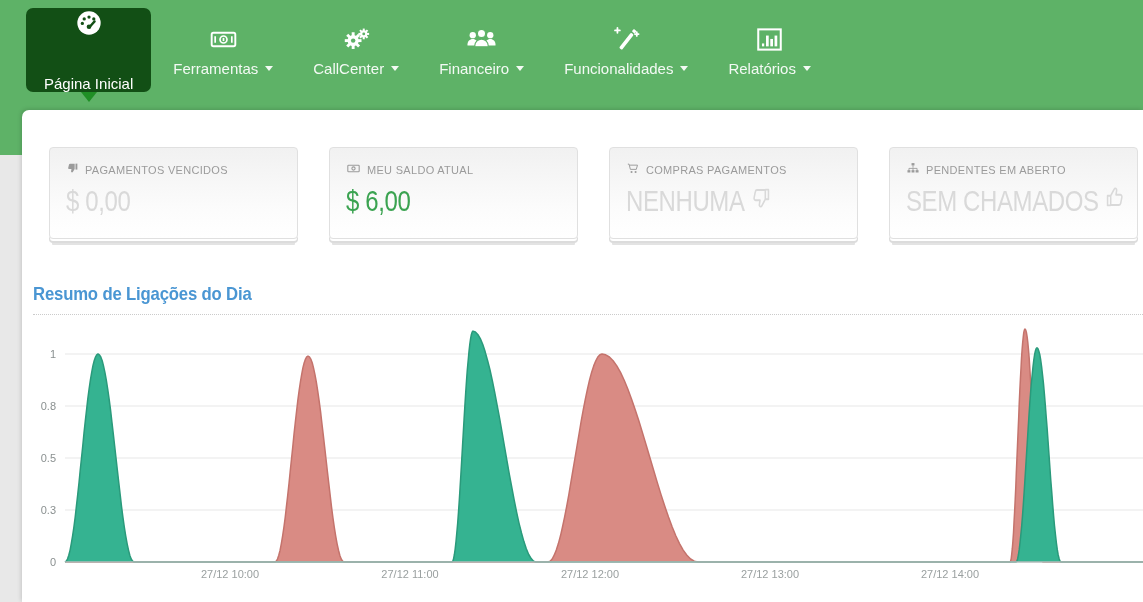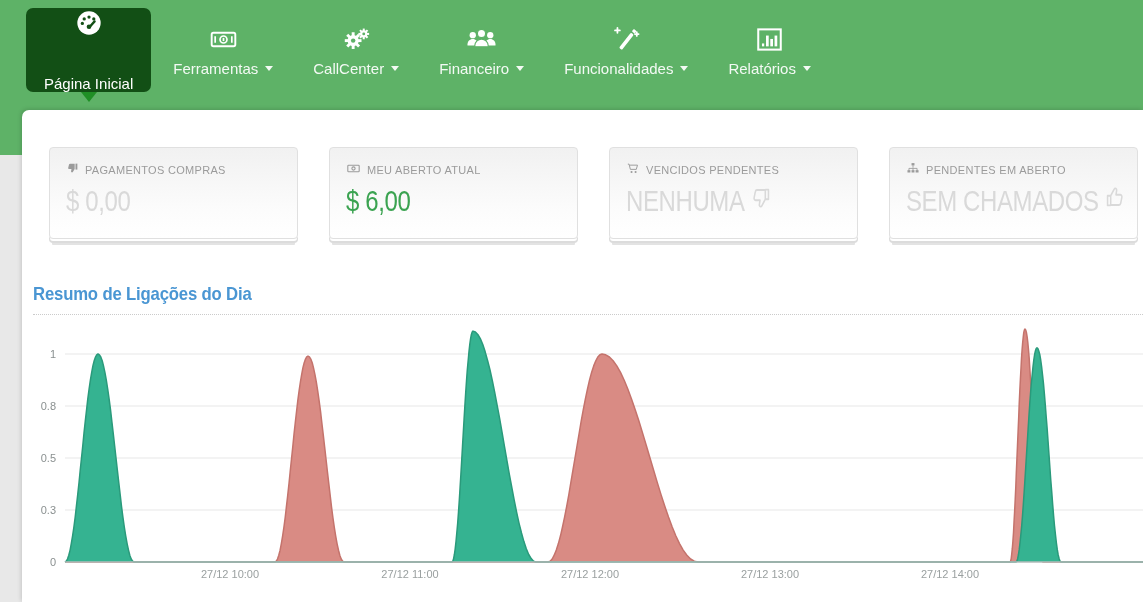--- a/index.html
+++ b/index.html
@@ -193,52 +193,52 @@
       <div class="card">
         <div class="card-head">
           <span>
             <svg viewBox="0 0 24 24" width="13" height="13" fill="#9b9b9b">
               <g transform="rotate(180 12 12)">
                 <path d="M3 10h3.5v11H3z"></path>
                 <path d="M8 21h8.4c1 0 1.8-.6 2-1.5l1.5-6c.3-1.2-.6-2.5-1.9-2.5h-4.1l.7-4.2C14.8 5.7 14 4.7 12.9 4.7c-.6 0-1.2.3-1.5.9L8 11z"></path>
               </g>
             </svg>
           </span>
-          <span>PAGAMENTOS COMPRAS</span>
+          <span>PAGAMENTOS VENCIDOS</span>
         </div>
         <div class="card-value" style="color: rgb(217, 217, 217);">
           <span>$ 0,00</span>
         </div>
       </div>
 
       <div class="card">
         <div class="card-head">
           <span>
             <svg viewBox="0 0 24 24" width="15" height="13" fill="none" stroke="#9b9b9b">
               <rect x="1.5" y="6" width="21" height="12" rx="1.5" stroke-width="2"></rect>
               <circle cx="12" cy="12" r="3" stroke-width="2"></circle>
             </svg>
           </span>
-          <span>MEU ABERTO ATUAL</span>
+          <span>MEU SALDO ATUAL</span>
         </div>
         <div class="card-value" style="color: rgb(59, 163, 81);">
           <span>$ 6,00</span>
         </div>
       </div>
 
       <div class="card">
         <div class="card-head">
           <span>
             <svg viewBox="0 0 24 24" width="14" height="13">
               <path d="M2.5 4h2.3l2.3 9.6h11l2.2-7.8H6" fill="none" stroke="#9b9b9b" stroke-width="1.8"></path>
               <circle cx="9.3" cy="18.5" r="1.9" fill="#9b9b9b"></circle>
               <circle cx="16.8" cy="18.5" r="1.9" fill="#9b9b9b"></circle>
             </svg>
           </span>
-          <span>VENCIDOS PENDENTES</span>
+          <span>COMPRAS PAGAMENTOS</span>
         </div>
         <div class="card-value" style="color: rgb(217, 217, 217);">
           <span>NENHUMA</span>
           <span>
             <svg viewBox="0 0 24 24" width="27" height="27">
               <path d="M7 10.5 10.8 4.6c.3-.5.8-.7 1.3-.7 1 0 1.7.9 1.5 1.8l-.7 3.8h4.6c1.3 0 2.2 1.2 1.9 2.4l-1.3 5.2c-.2.9-1 1.5-1.9 1.5H7zM7 10.5H3.5V19H7" fill="none" stroke="#d9d9d9" stroke-width="1.7" stroke-linejoin="round" transform="rotate(180 12 12)"></path>
             </svg>
           </span>
         </div>
       </div>

